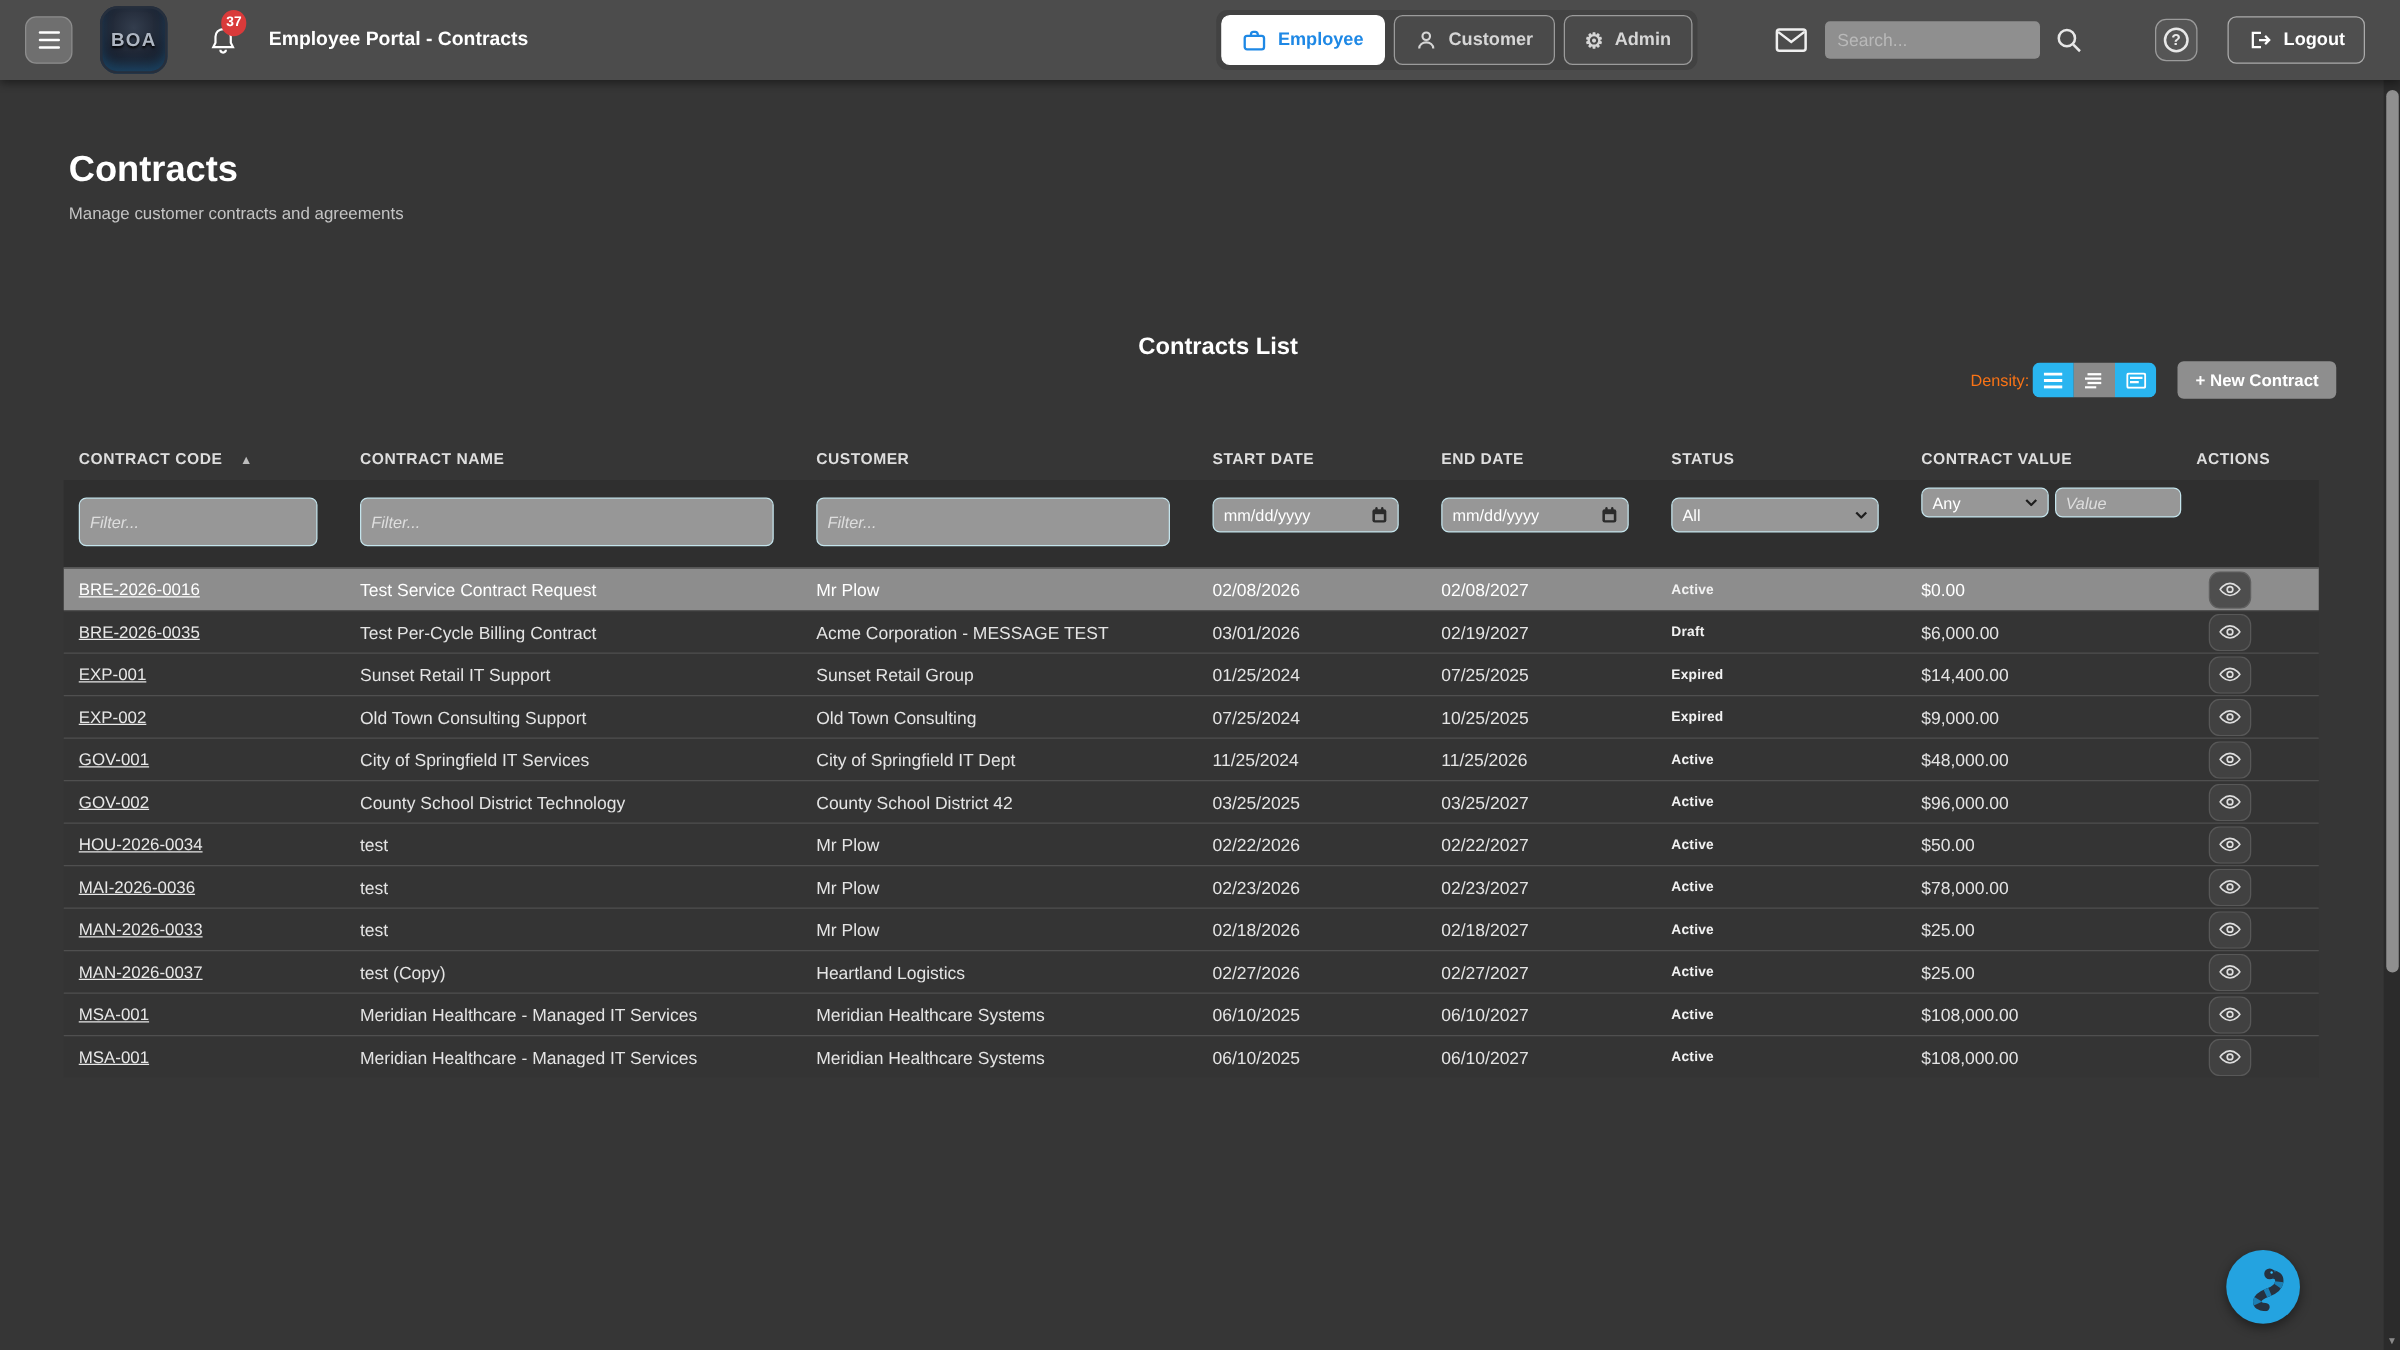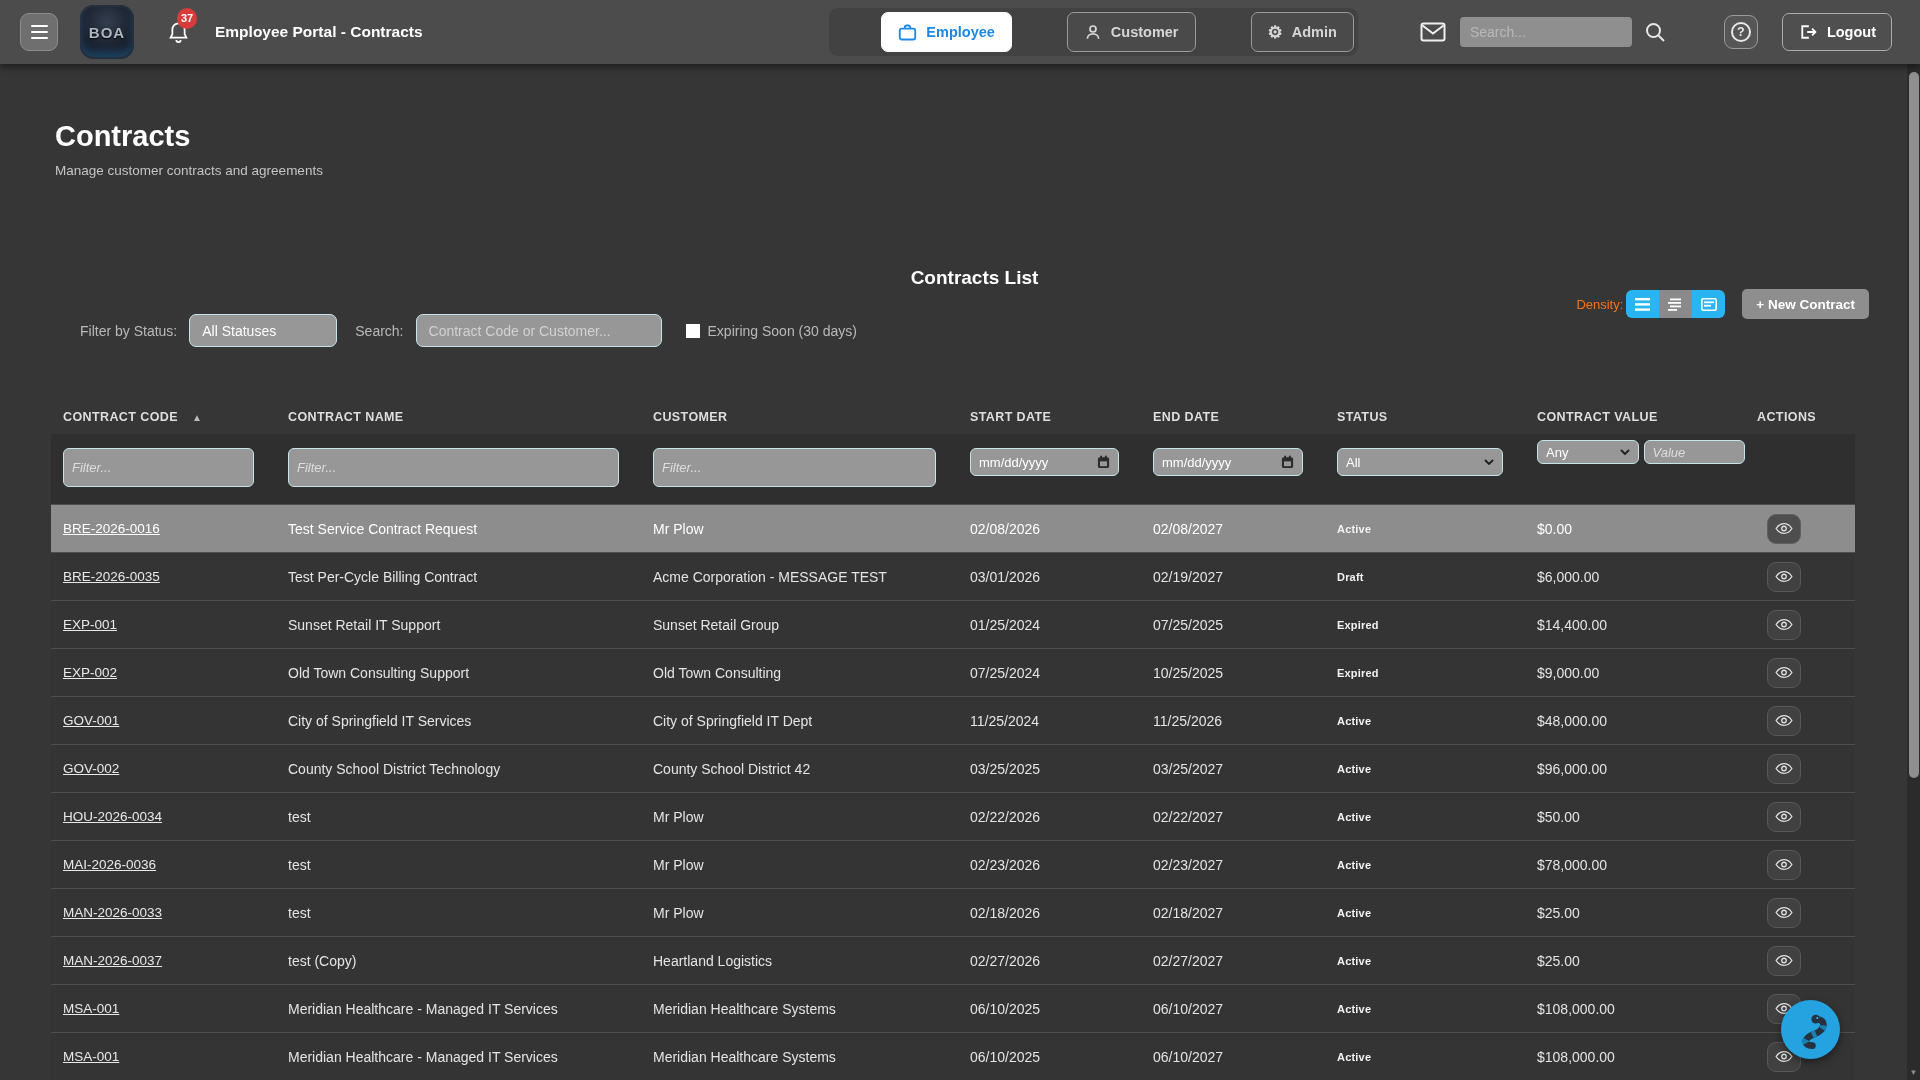--- a/index.html
+++ b/index.html
@@ -36,21 +36,20 @@
     border-radius:11px; padding:0 4px; text-align:center;
   }
   .app-title { margin-left:26px; color:#fff; font-weight:bold; font-size:15.5px; white-space:nowrap; }
 
   .nav-group { margin-left:auto; background:#424242; border-radius:9px; padding:4px; display:flex; gap:7px; flex:none; }
   .nav-btn {
     height:40px; display:flex; align-items:center; gap:9px; padding:14px 16px;
     border-radius:7px; font-size:14.5px; font-weight:bold; color:#d6d6d6;
     background:#4a4a4a; border:1px solid #9b9b9b; cursor:pointer; white-space:nowrap;
     font-family:"Liberation Sans", sans-serif;
-    margin-left:48px;
   }
   .nav-btn.active { background:#fff; color:#1e88e5; border-color:#fff; }
   .gear-glyph { font-size:17px; line-height:1; color:inherit; }
 
   .mail { margin-left:62px; flex:none; height:20px; }
   .hsearch {
     margin-left:14px; width:172px; height:30px; background:#8f8f8f; border:none;
     border-radius:4px; padding:0 10px; font-size:14px; color:#fff; flex:none;
     font-family:"Liberation Sans", sans-serif;
   }
@@ -128,21 +127,21 @@
   .f-input::placeholder { color:#dedede; font-style:italic; }
   .date-box, .sel-box {
     width:calc(100% - 22px); height:28px; background:#979797; border:1px solid #c4e4ec;
     border-radius:6px; color:#fff; font-size:13px; display:flex; align-items:center;
     justify-content:space-between; padding:0 8px; cursor:pointer;
   }
   .value-cell { display:flex; flex-direction:row; gap:5px; margin-top:-8px; }
   .value-cell .sel-box { height:24px; }
   .value-cell .f-input { height:24px; }
 
-  .trow { height:48px; align-items:center; border-top:1px solid #4f4f4f; color:#e4e4e4; font-size:14px; background:#343434; }
+  .trow { height:34px; align-items:center; border-top:1px solid #4f4f4f; color:#e4e4e4; font-size:14px; background:#343434; }
   .trow.selected { background:#8d8d8d; color:#fff; }
   .td { padding-left:12px; white-space:nowrap; overflow:hidden; display:flex; align-items:center; }
   .code-link { color:#e8e8e8; text-decoration:underline; font-size:13.5px; cursor:pointer; }
   .selected .code-link { color:#fff; }
   .status { font-size:11px; font-weight:bold; color:#f2f2f2; letter-spacing:.2px; }
   .eye-btn {
     width:34px; height:30px; background:#414141; border:1px solid #585858; border-radius:9px;
     display:flex; align-items:center; justify-content:center; margin-left:10px; cursor:pointer;
   }
   .selected .eye-btn { background:#4e4e4e; border-color:#606060; }
@@ -251,30 +250,20 @@
               <rect x="0.8" y="0.8" width="14.4" height="11.4" rx="1.5" fill="none" stroke="#fff" stroke-width="1.6"></rect>
               <rect x="3" y="3.4" width="10" height="1.8" fill="#fff"></rect>
                 <rect x="3" y="6.8" width="7" height="1.8" fill="#fff"></rect>
             </svg>
           </button>
         </div>
         <button class="new-contract">+ New Contract</button>
       </div>
     </div>
 
-    <div class="filter-bar">
-      <span class="flabel">Filter by Status:</span>
-      <div class="status-select">
-        <span>All Statuses</span>
-      </div>
-      <span class="flabel search-lb">Search:</span>
-      <input class="search-input" placeholder="Contract Code or Customer..." style="">
-      <button class="checkbox"></button>
-      <span class="check-label">Expiring Soon (30 days)</span>
-    </div>
 
     <div class="table">
       <div class="grid thead">
         <div class="th">
           <span>CONTRACT CODE</span><span class="sort-arrow">▲</span>
         </div>
         <div class="th">CONTRACT NAME</div>
         <div class="th">CUSTOMER</div>
         <div class="th">START DATE</div>
         <div class="th">END DATE</div>

